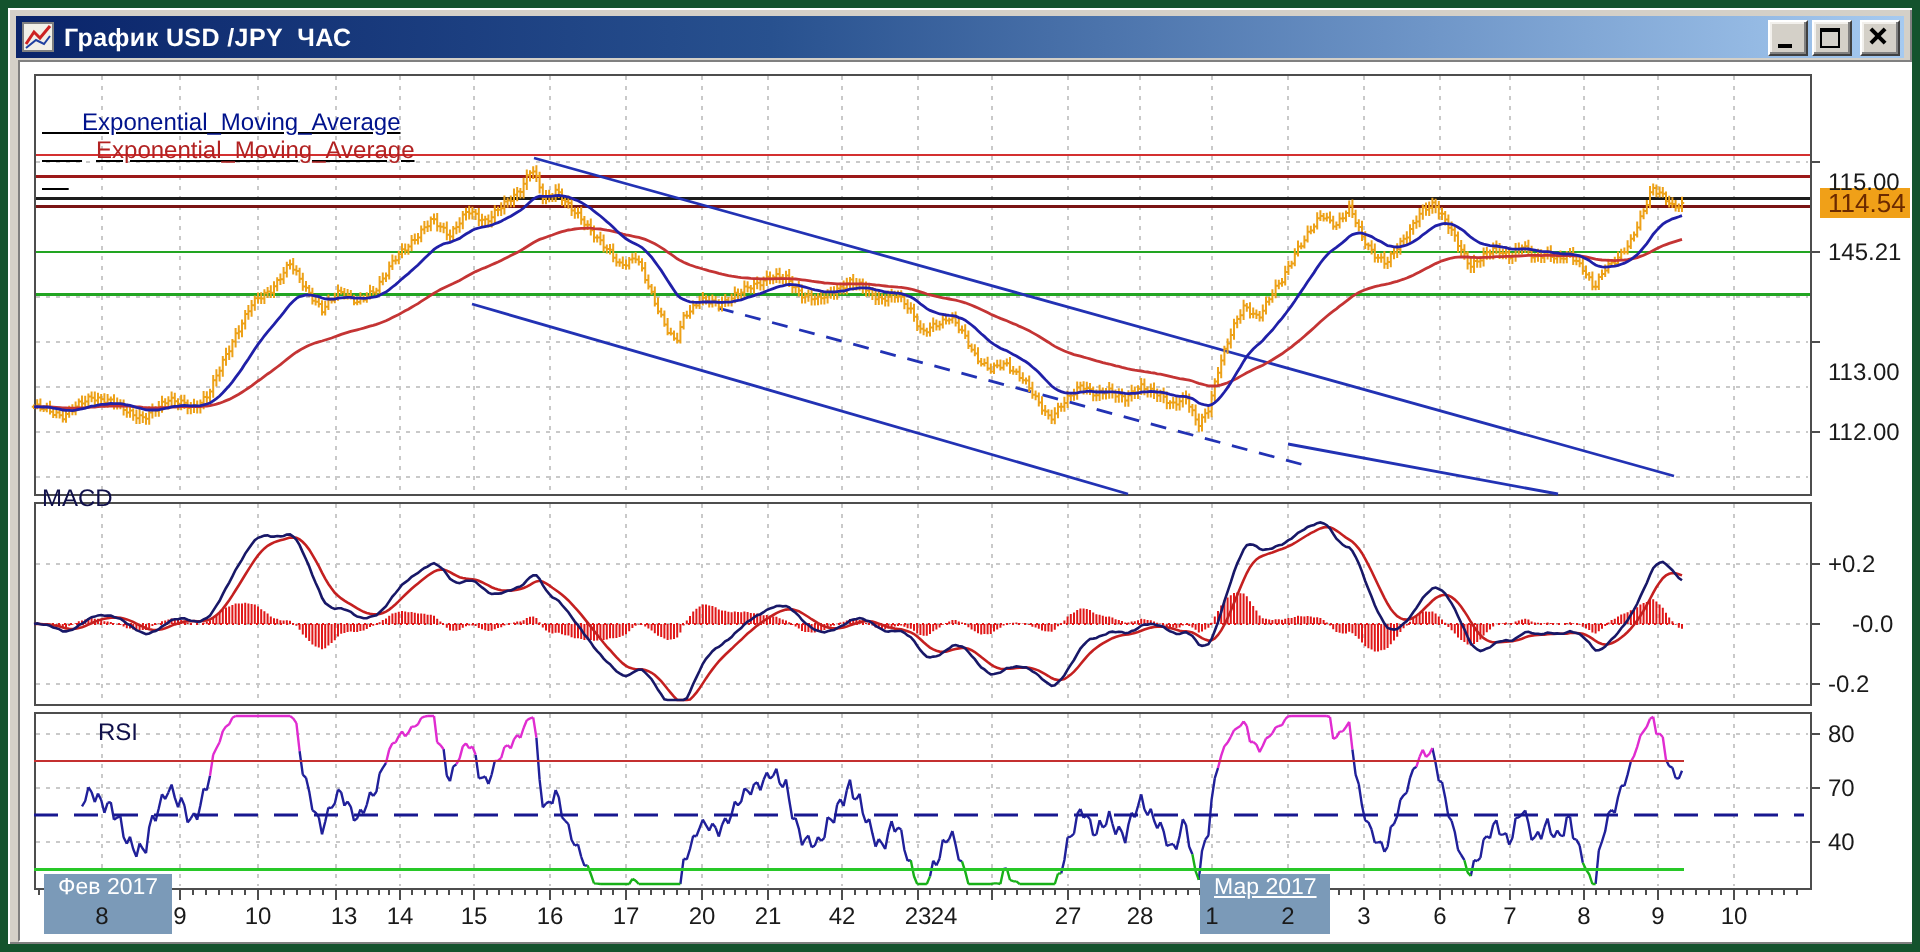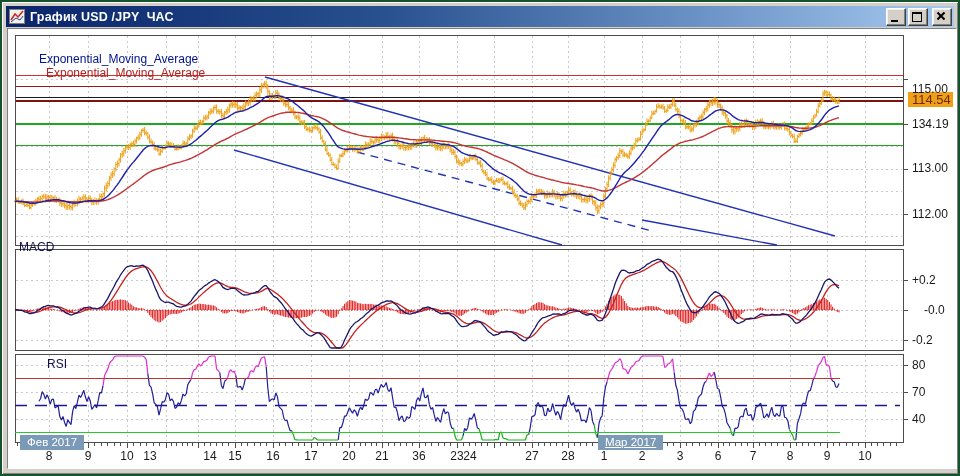--- a/index.html
+++ b/index.html
@@ -1,45 +1,45 @@
 <!DOCTYPE html>
 <html><head>
 <meta charset="utf-8">
 <style>
   html,body{margin:0;padding:0;background:#fff;}
   .window{position:relative;width:960px;height:476px;background:#d4d0c8;
-    font-family:"Liberation Sans",sans-serif;border:2px solid #14532d;box-sizing:border-box;
+    font-family:"Liberation Sans",sans-serif;border:4px solid #14532d;box-sizing:border-box;
     box-shadow:inset 1px 1px 0 #ffffff, inset -1px -1px 0 #808080;overflow:hidden;}
   .titlebar{position:absolute;left:4px;top:4px;right:4px;height:21px;
     background:linear-gradient(90deg,#0a246a 0%,#28518f 40%,#6f96c8 75%,#a6caf0 100%);
     display:flex;align-items:center;padding:0 2px;box-sizing:border-box;}
   .win-icon{width:16px;height:15px;margin-left:1px;flex:0 0 auto;}
   .title{color:#ffffff;font-size:12.5px;font-weight:bold;margin-left:5px;letter-spacing:.2px;white-space:pre;}
   .btns{margin-left:auto;display:flex;align-items:center;}
   .win-btn{width:18px;height:16px;background:#d4d0c8;border:1px solid;border-color:#ffffff #404040 #404040 #ffffff;
     box-shadow:inset -1px -1px 0 #808080,inset 1px 1px 0 #f2f0ec;margin-left:2px;position:relative;}
   .win-btn .g-min{position:absolute;left:4px;bottom:3px;width:7px;height:2px;background:#000;}
   .win-btn .g-max{position:absolute;left:3px;top:3px;width:8px;height:7px;border:1px solid #000;border-top-width:2px;}
   .win-btn .g-x1,.win-btn .g-x2{position:absolute;left:3px;top:6px;width:10px;height:2px;background:#000;}
   .win-btn .g-x1{transform:rotate(45deg);}
   .win-btn .g-x2{transform:rotate(-45deg);}
   .win-btn.close{margin-left:4px;}
   .client{position:absolute;left:5px;top:26px;width:950px;height:441px;background:#ffffff;
     border:1px solid;border-color:#808080 #ffffff #ffffff #808080;box-sizing:border-box;}
   #chart-svg{position:absolute;left:0;top:0;}
   .overlay{position:absolute;left:0;top:0;width:960px;height:476px;pointer-events:none;}
-  .ema-row{position:absolute;left:17px;top:36px;font-size:12px;white-space:pre;}
+  .ema-row{position:absolute;left:17px;top:36px;font-size:12px;white-space:pre;text-decoration:underline;}
   .ema1{color:#00128c;}
   .ema2{color:#b22222;margin-left:7px;}
   .panel-label{position:absolute;left:17px;font-size:12px;color:#10104a;}
   .macd-label{top:238px;}
   .rsi-label{top:355px;margin-left:28px;}
   .axis-label{position:absolute;left:910px;font-size:12px;color:#1a1a1a;}
   .date-label{position:absolute;top:447px;font-size:12px;color:#1a1a1a;transform:translateX(-50%);}
-  .month-badge{position:absolute;top:433px;height:15px;line-height:15px;padding:0 7px;
+  .month-badge{position:absolute;top:433px;height:30px;line-height:15px;padding:0 7px;
     background:#7b9ab8;color:#ffffff;font-size:11.5px;}
   .month-feb{left:18px;}
   .month-mar{left:596px;text-decoration:underline;}
   .price-tag{position:absolute;left:906px;top:90px;width:45px;height:15px;background:#f0a018;
     color:#6b2a00;font-size:13px;line-height:15px;padding-left:4px;box-sizing:border-box;}
 </style>
 </head>
 <body>
 
 <div class="window">
@@ -103,40 +103,40 @@
       <span class="ema1">Exponential_Moving_Average</span>
       <span class="ema2">Exponential_Moving_Average</span>
     </div>
     <div class="panel-label macd-label">MACD</div>
     <div class="panel-label rsi-label">RSI</div>
     <div class="month-badge month-feb">Фев 2017</div>
     <div class="month-badge month-mar">Мар 2017</div>
     <div class="price-tag">114.54</div>
     <div id="gen-labels">
         <span class="axis-label" style="top: 80px;">115.00</span>
-        <span class="axis-label" style="top: 115px;">134.19</span>
-        <span class="axis-label" style="top: 159px;">113.00</span>
+        <span class="axis-label" style="top: 115px;">145.21</span>
+        <span class="axis-label" style="top: 175px;">113.00</span>
         <span class="axis-label" style="top: 205px;">112.00</span>
         <span class="axis-label" style="top: 271px;">+0.2</span>
         <span class="axis-label" style="top: 301px; margin-left: 12px;">-0.0</span>
         <span class="axis-label" style="top: 331px;">-0.2</span>
         <span class="axis-label" style="top: 356px;">80</span>
         <span class="axis-label" style="top: 383px;">70</span>
         <span class="axis-label" style="top: 410px;">40</span>
         <span class="date-label" style="left: 47px;">8</span>
         <span class="date-label" style="left: 86px;">9</span>
         <span class="date-label" style="left: 125px;">10</span>
-        <span class="date-label" style="left: 148px;">13</span>
-        <span class="date-label" style="left: 208px;">14</span>
+        <span class="date-label" style="left: 168px;">13</span>
+        <span class="date-label" style="left: 196px;">14</span>
         <span class="date-label" style="left: 233px;">15</span>
         <span class="date-label" style="left: 271px;">16</span>
         <span class="date-label" style="left: 309px;">17</span>
         <span class="date-label" style="left: 347px;">20</span>
         <span class="date-label" style="left: 380px;">21</span>
-        <span class="date-label" style="left: 417px;">36</span>
+        <span class="date-label" style="left: 417px;">42</span>
         <span class="date-label" style="left: 455px;">23</span>
         <span class="date-label" style="left: 468px;">24</span>
         <span class="date-label" style="left: 530px;">27</span>
         <span class="date-label" style="left: 566px;">28</span>
         <span class="date-label" style="left: 602px;">1</span>
         <span class="date-label" style="left: 640px;">2</span>
         <span class="date-label" style="left: 678px;">3</span>
         <span class="date-label" style="left: 716px;">6</span>
         <span class="date-label" style="left: 751px;">7</span>
         <span class="date-label" style="left: 788px;">8</span>

